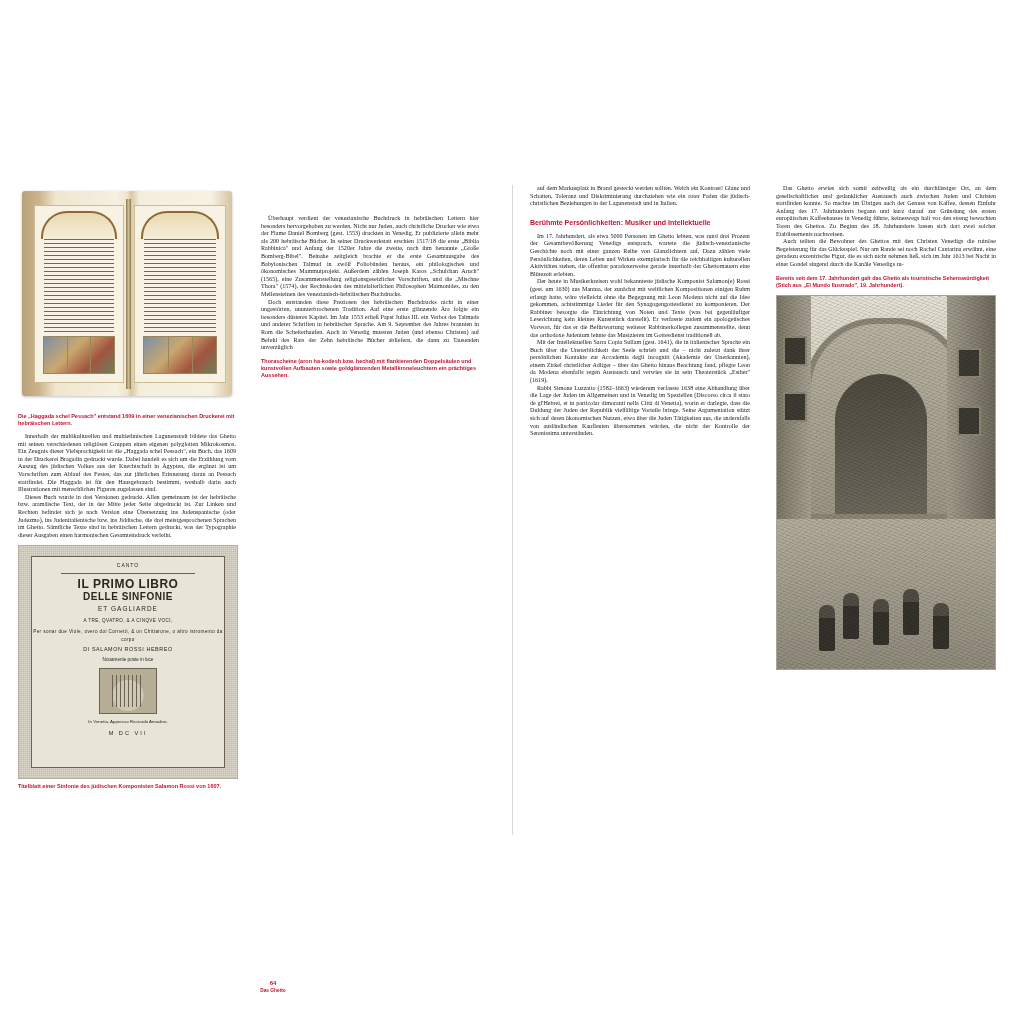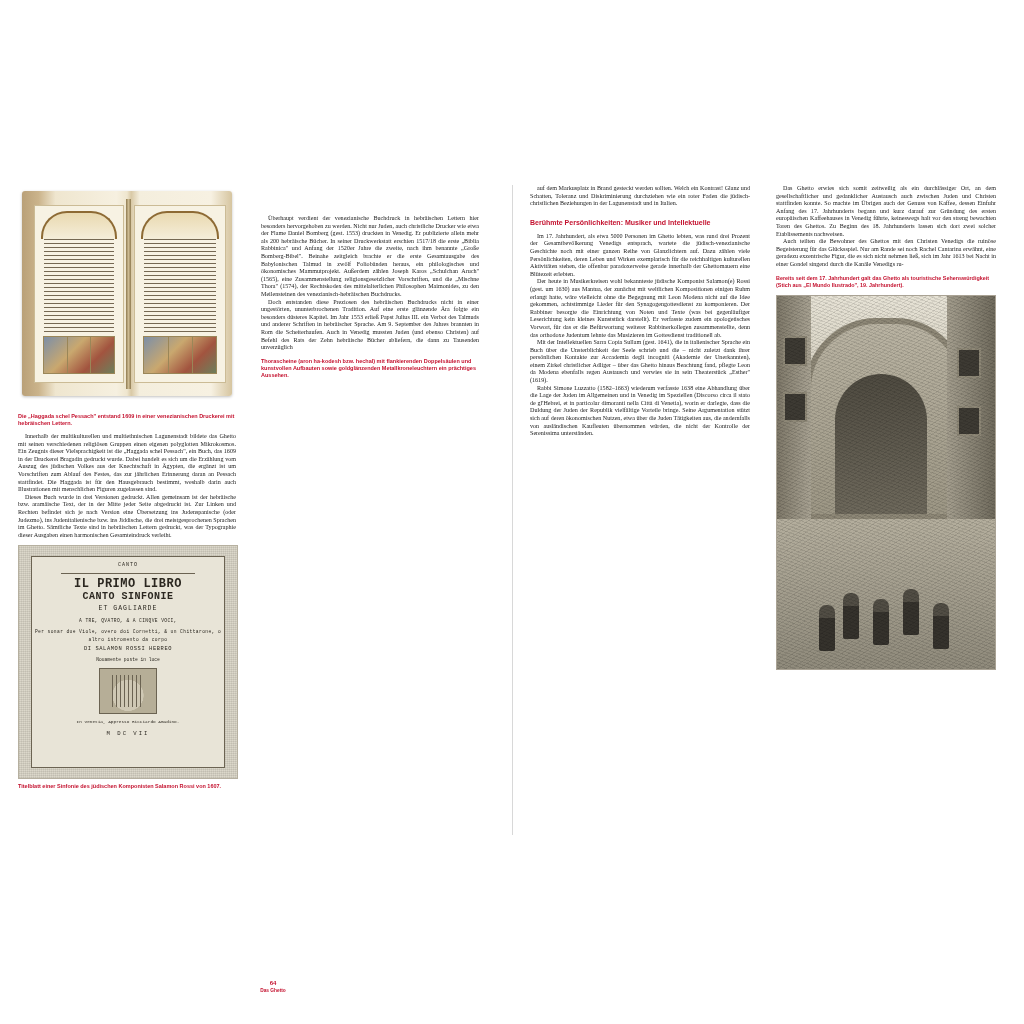--- a/index.html
+++ b/index.html
@@ -187,21 +187,21 @@
     background:
       repeating-linear-gradient(0deg, rgba(0,0,0,0.06) 0 1px, rgba(255,255,255,0.05) 1px 2px),
       repeating-linear-gradient(90deg, rgba(0,0,0,0.05) 0 1px, rgba(255,255,255,0.04) 1px 2px);
   }
   .fp-inner {
     position: absolute;
     left: 12px; right: 12px; top: 10px; bottom: 10px;
     border: 1px solid #6b6352;
     background: #e8e4d7;
     text-align: center;
-    font-family: Liberation Mono, monospace;
+    font-family: Liberation Sans, sans-serif;
     color: #2b2720;
   }
   .fp-t1 { font-size: 5px; letter-spacing: 1px; margin-top: 5px; }
   .fp-rule { width: 70%; height: 1px; background: #6b6352; margin: 3px auto; }
   .fp-t2 { font-size: 12px; font-weight: bold; letter-spacing: 0.5px; line-height: 13px; margin-top: 4px; }
   .fp-t3 { font-size: 10px; font-weight: bold; letter-spacing: 0.5px; line-height: 11px; }
   .fp-t4 { font-size: 6.5px; letter-spacing: 1px; margin-top: 3px; }
   .fp-t5 { font-size: 4.6px; letter-spacing: 0.4px; margin-top: 4px; }
   .fp-t6 { font-size: 5.4px; letter-spacing: 0.6px; margin-top: 3px; }
   .fp-t7 { font-size: 4.6px; margin-top: 2px; }
@@ -323,21 +323,21 @@
 
         <div class="gap-s"></div>
 
         <div class="fp-figure">
           <div class="fp-plate">
             <div class="fp-noise"></div>
             <div class="fp-inner">
               <div class="fp-t1">CANTO</div>
               <div class="fp-rule"></div>
               <div class="fp-t2">IL PRIMO LIBRO</div>
-              <div class="fp-t3">CANTO SINFONIE</div>
+              <div class="fp-t3">DELLE SINFONIE</div>
               <div class="fp-t4">ET GAGLIARDE</div>
               <div class="fp-t5">A TRE, QVATRO, &amp; A CINQVE VOCI,</div>
               <div class="fp-t5">Per sonar due Viole, overo doi Cornetti, &amp; un Chittarone, o altro istromento da corpo</div>
               <div class="fp-t6">DI SALAMON ROSSI HEBREO</div>
               <div class="fp-t7">Nouamente poste in luce</div>
               <div class="fp-orn"></div>
               <div class="fp-t8">In Venetia, Appresso Ricciardo Amadino.</div>
               <div class="fp-t9">M DC VII</div>
             </div>
           </div>

